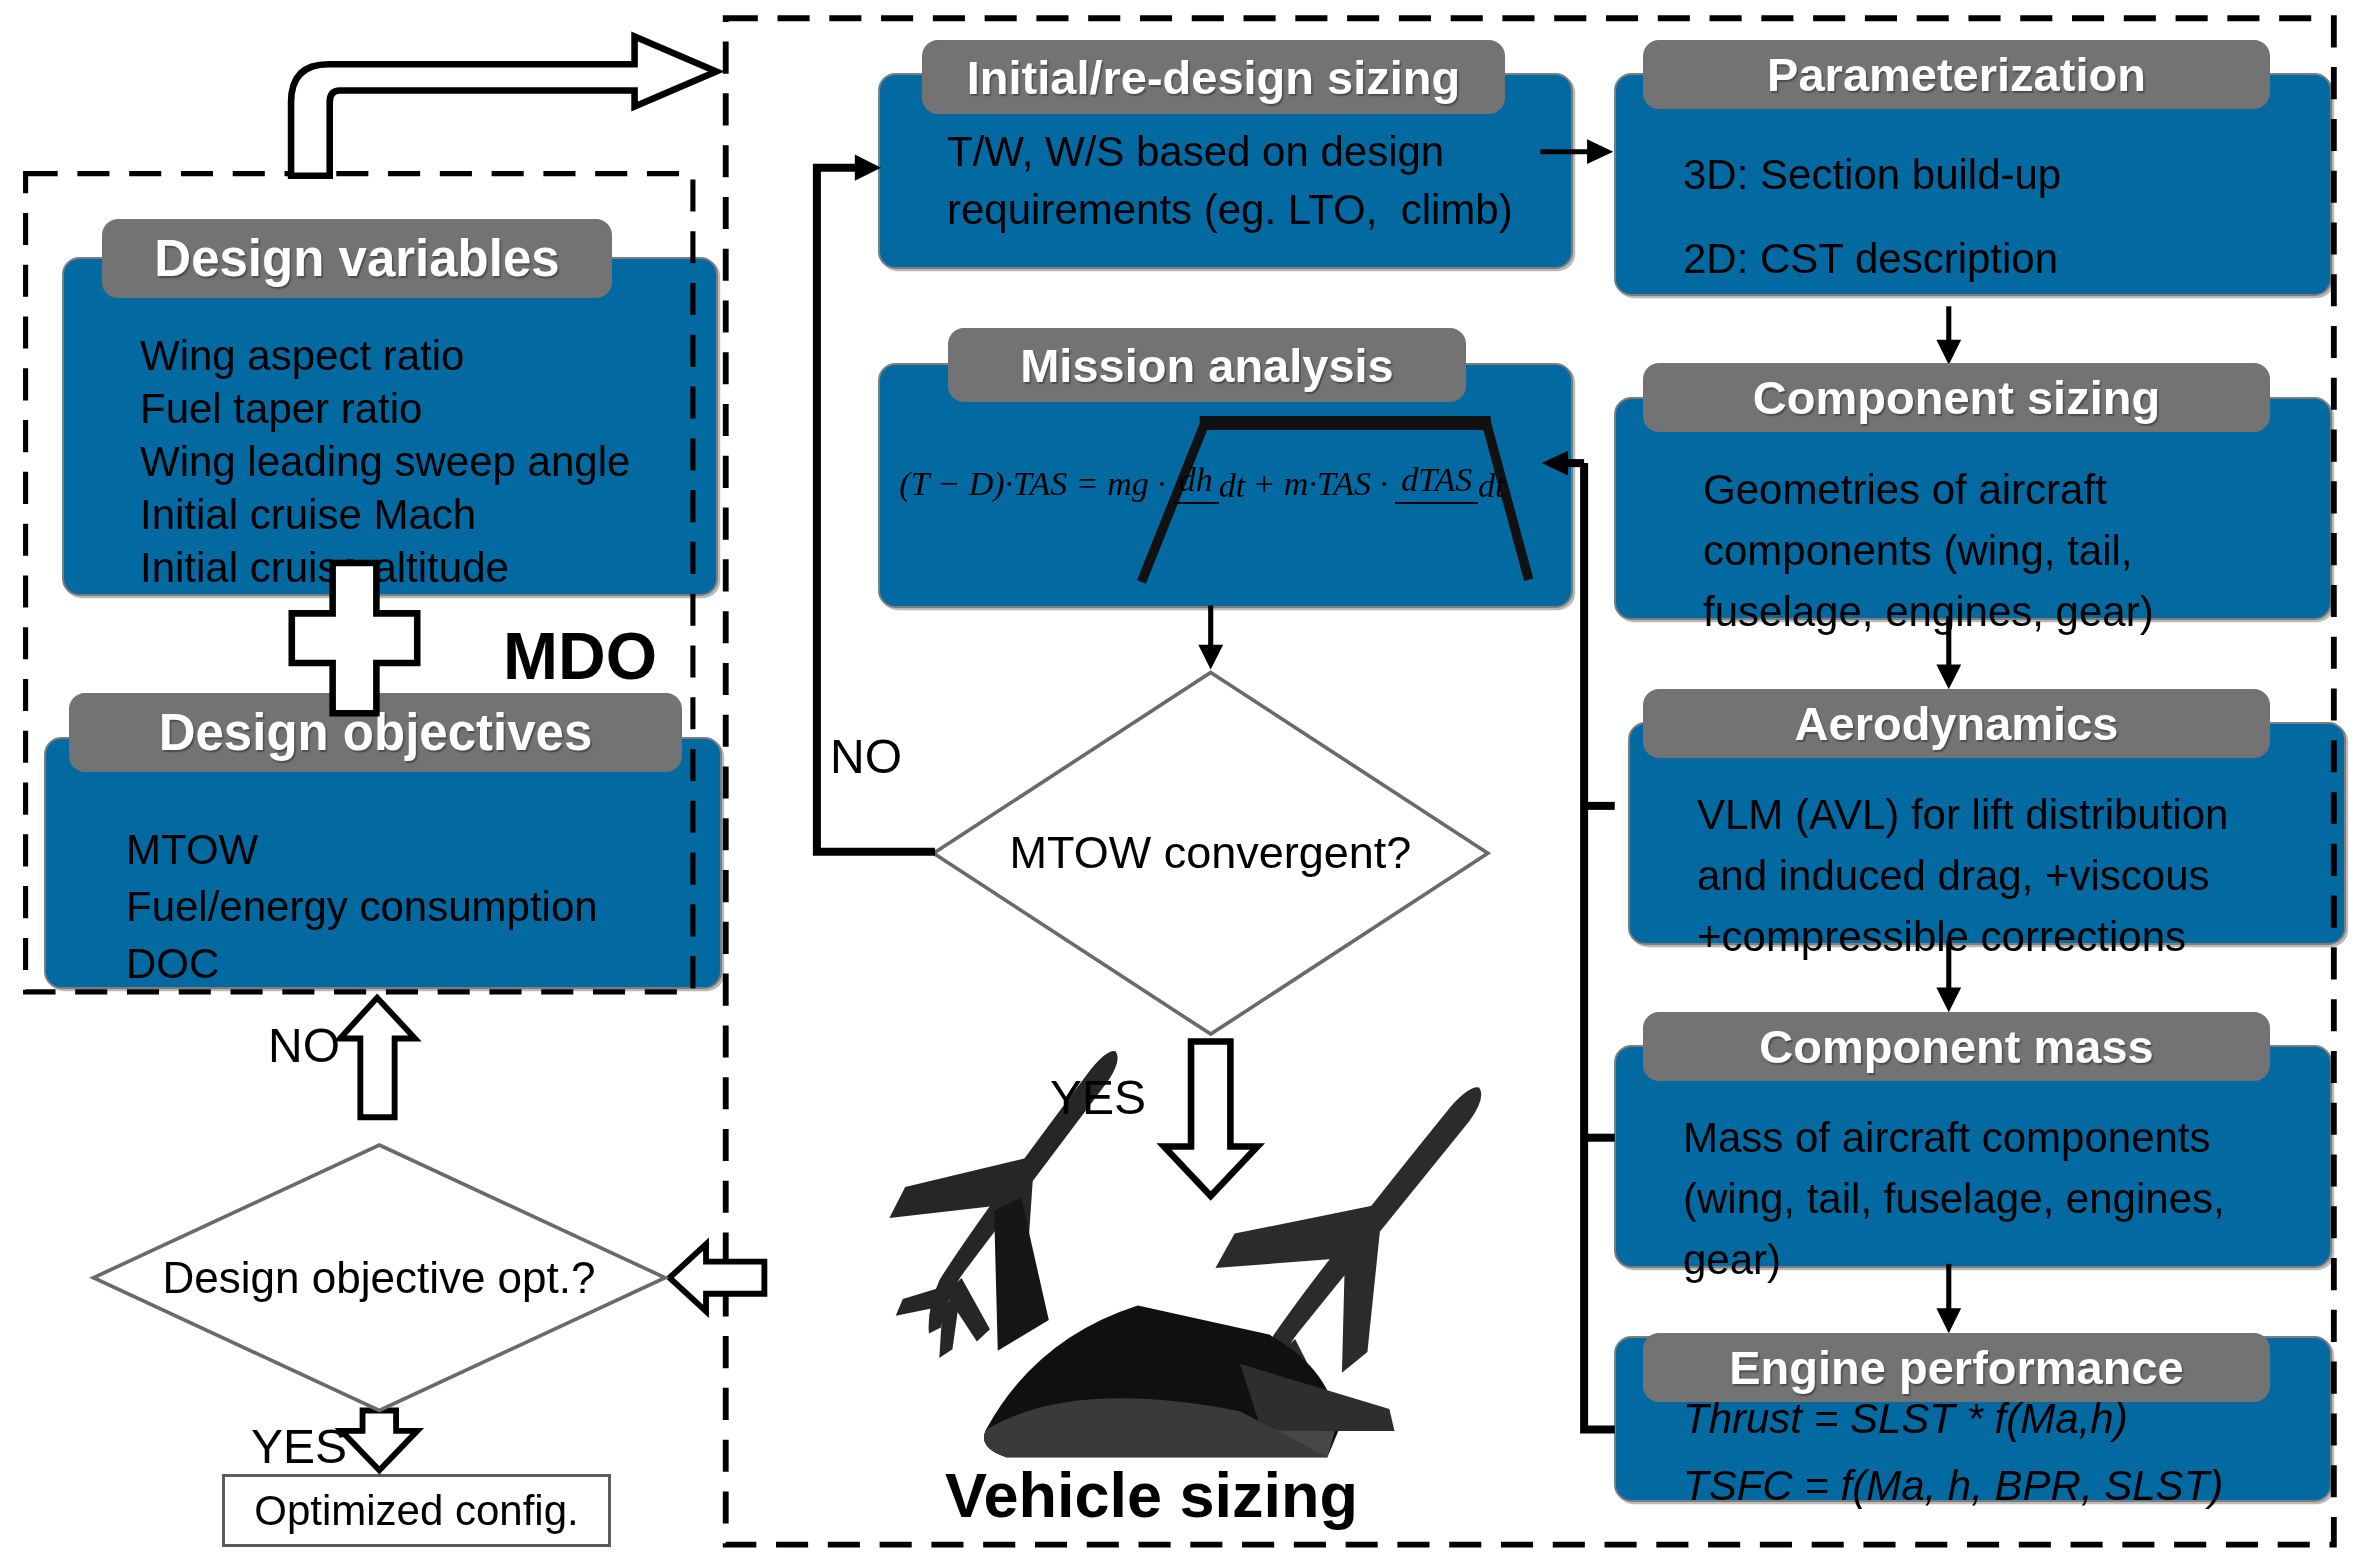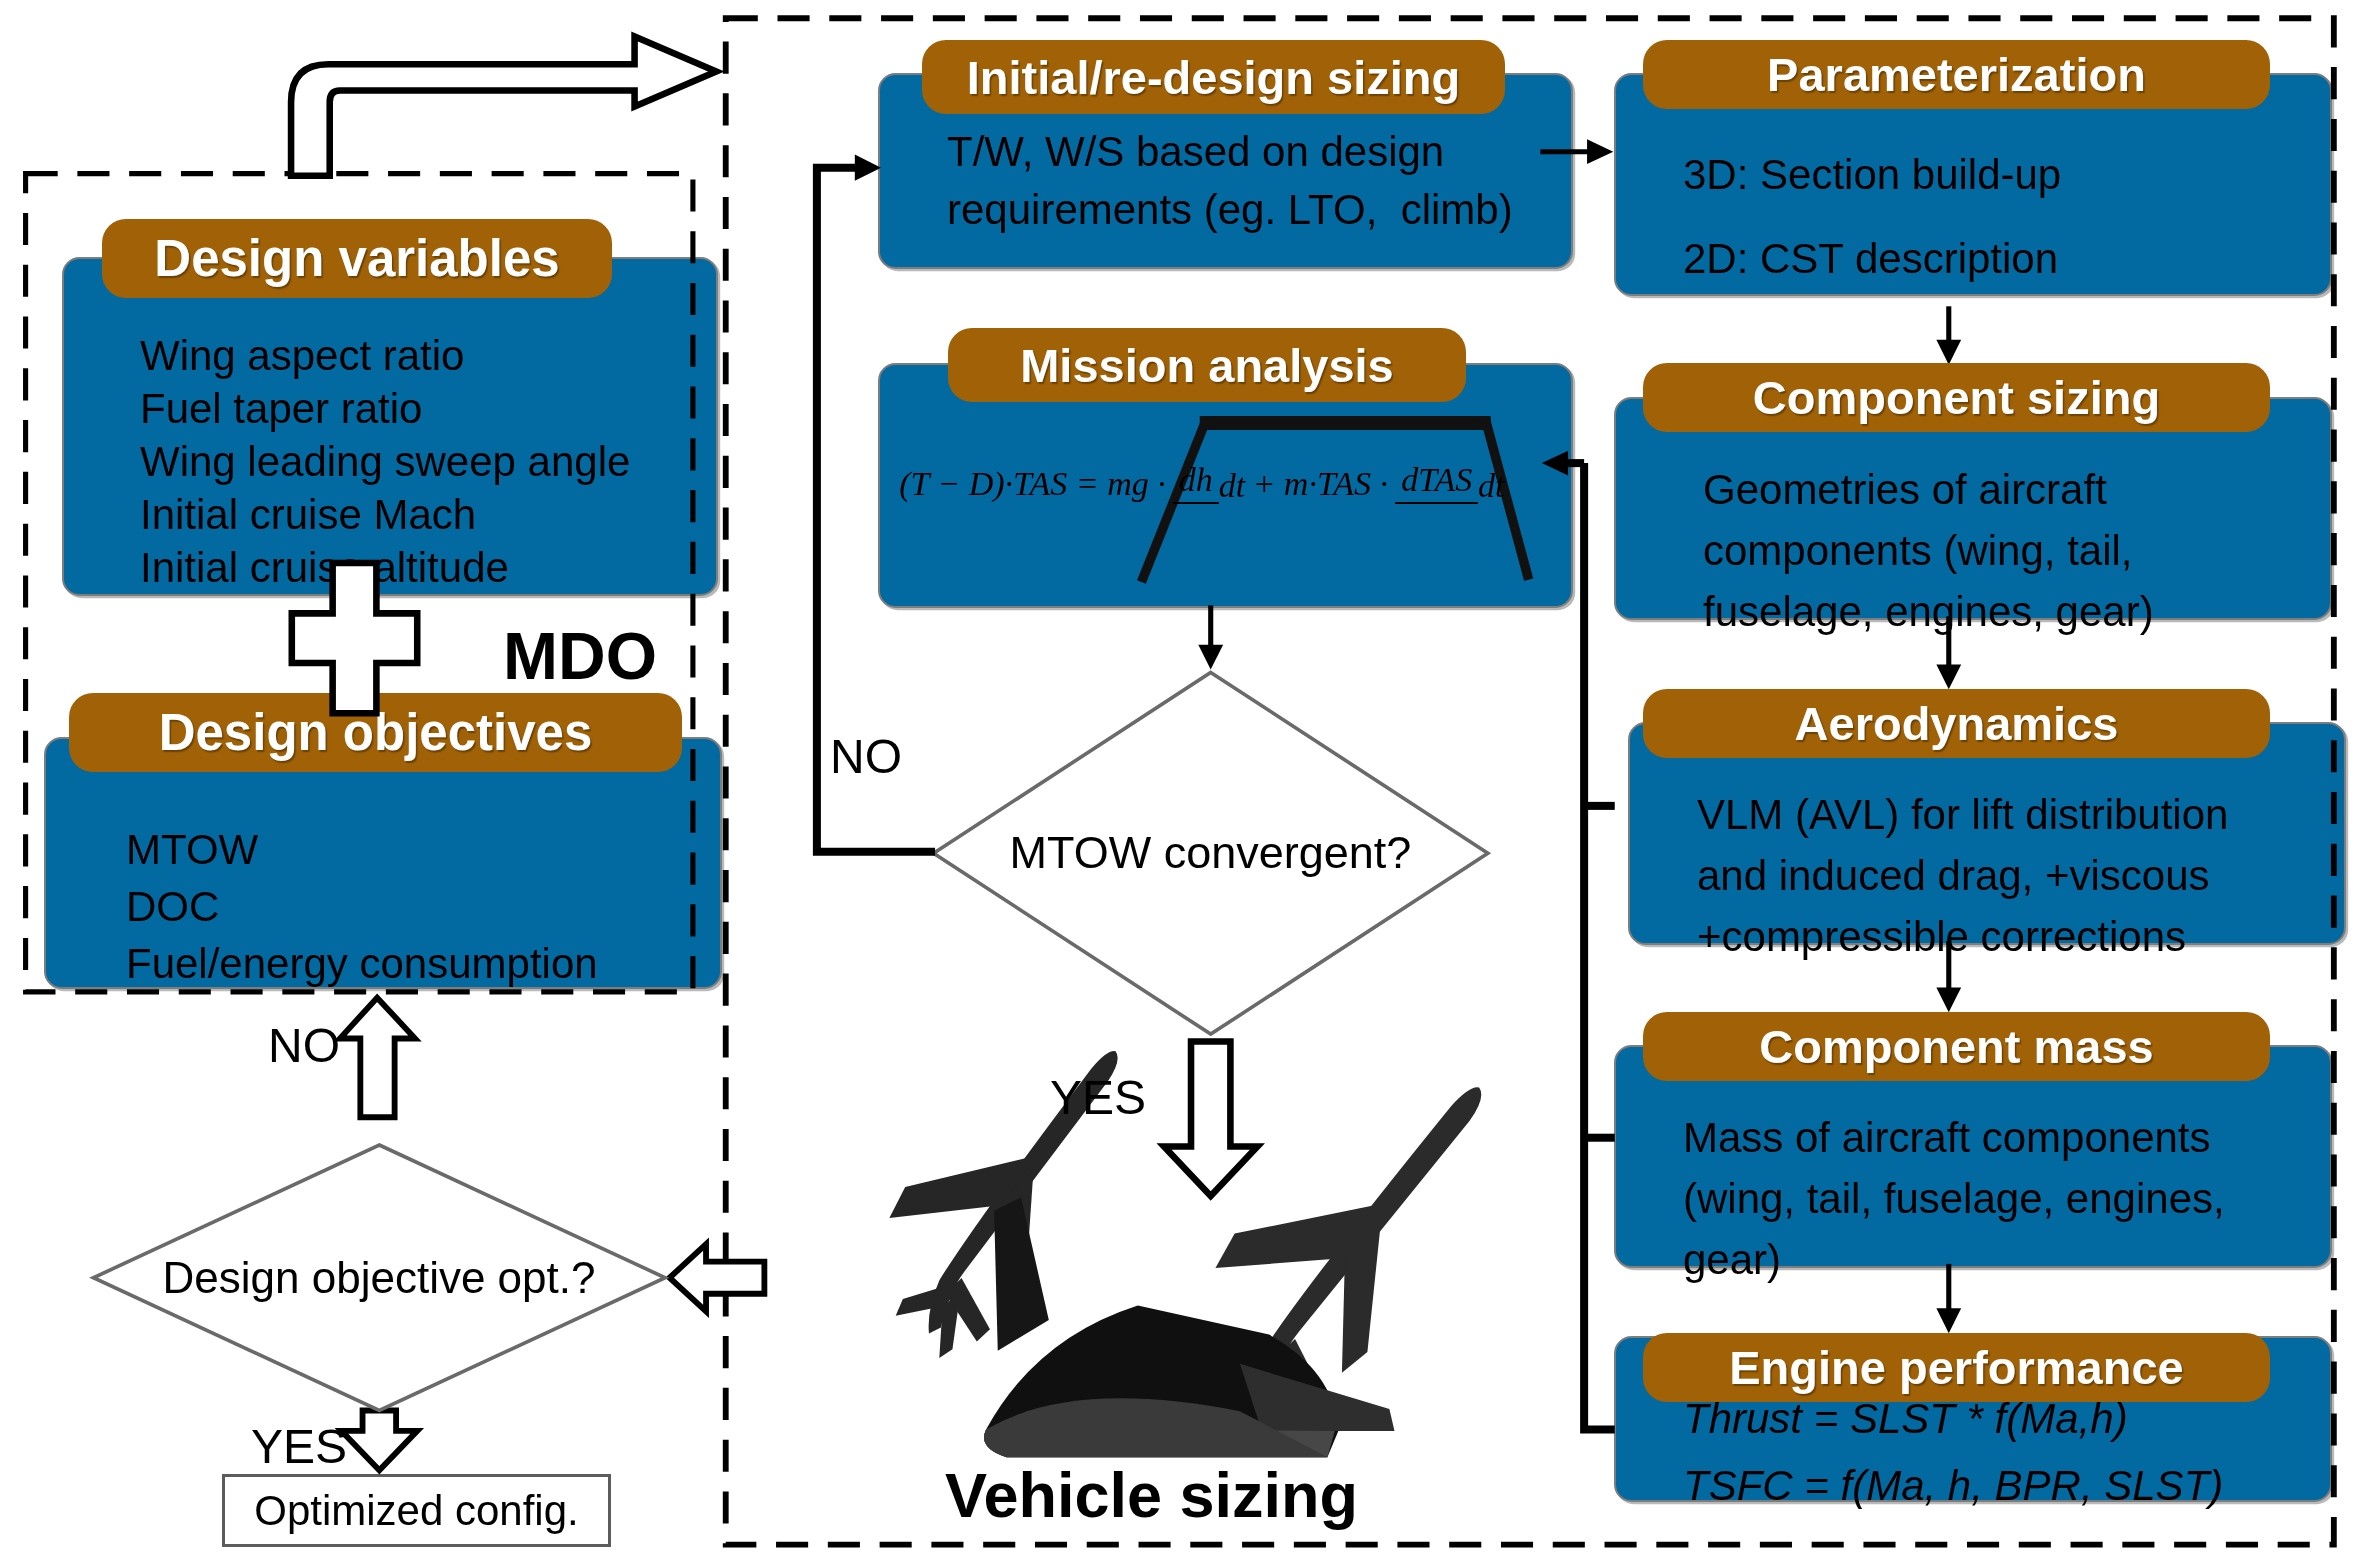--- a/index.html
+++ b/index.html
@@ -1,20 +1,20 @@
 <!DOCTYPE html>
 <html style="font-size:11.7px"><head>
 <meta charset="utf-8">
 <style>
   html,body{margin:0;padding:0;background:#ffffff;}
   #stage{position:relative;width:2366px;height:1568px;background:#ffffff;overflow:hidden;
          font-family:"Liberation Sans",sans-serif;color:#000;}
   #connectors{position:absolute;left:0;top:0;z-index:3;pointer-events:none;}
-  .hdr{position:absolute;z-index:4;background:#a16207;color:#fff;font-weight:bold;
-       border-radius:24px;display:flex;align-items:center;justify-content:center;
+  .hdr{position:absolute;z-index:4;background:#737373;color:#fff;font-weight:bold;
+       border-radius:16px;display:flex;align-items:center;justify-content:center;
        text-shadow:1.5px 1.5px 1.5px rgba(0,0,0,.35);}
   .box{position:absolute;z-index:1;background:#0369a1;border:2.9px solid #7d7d7d;border-radius:17.5px;
        box-shadow:2.2px 2.2px 0 #b9b9b9;padding-left:36px;}
   .box .bt{display:block;white-space:pre;}
   .lbl{position:absolute;z-index:5;white-space:nowrap;}
   .dtext{position:absolute;z-index:5;display:flex;align-items:center;justify-content:center;text-align:center;}
   .eq{position:absolute;z-index:5;display:flex;align-items:center;justify-content:center;
       font-family:"Liberation Serif",serif;font-style:italic;font-size:34px;}
   .frac{display:inline-flex;flex-direction:row;align-items:center;line-height:1;margin:0 7.3px;}
   .frac .num{padding:0 5.8px 5.8px 5.8px;border-bottom:2.9px solid #000;}
@@ -115,22 +115,22 @@
       <span class="bt">Initial cruise altitude</span>
     </div>
   </div>
 
   <div class="lbl" style="left:503px;top:618px;font-size:66px;font-weight:bold;">MDO</div>
 
   <div class="hdr" style="left:69px;top:693px;width:613px;height:79px;font-size:51px;z-index:2;">Design objectives</div>
   <div class="box" style="left:44px;top:737px;width:638px;height:248px;">
     <div style="padding:82px 0 0 44px;font-size:42px;line-height:57px;">
       <span class="bt">MTOW</span>
+      <span class="bt">Fuel/energy consumption</span>
       <span class="bt">DOC</span>
-      <span class="bt">Fuel/energy consumption</span>
     </div>
   </div>
 
   <div class="lbl" style="left:268px;top:1018px;font-size:48px;">NO</div>
 
   <div class="dtext" style="left:102px;top:1234px;width:554px;height:88px;font-size:44px;">Design objective opt.?</div>
 
   <div class="lbl" style="left:251px;top:1419px;font-size:48px;">YES</div>
 
   <div class="dtext" style="left:222px;top:1474px;width:383px;height:67px;border:3.6px solid #5c5c5c;background:#fff;font-size:42px;z-index:1;">Optimized config.</div>

